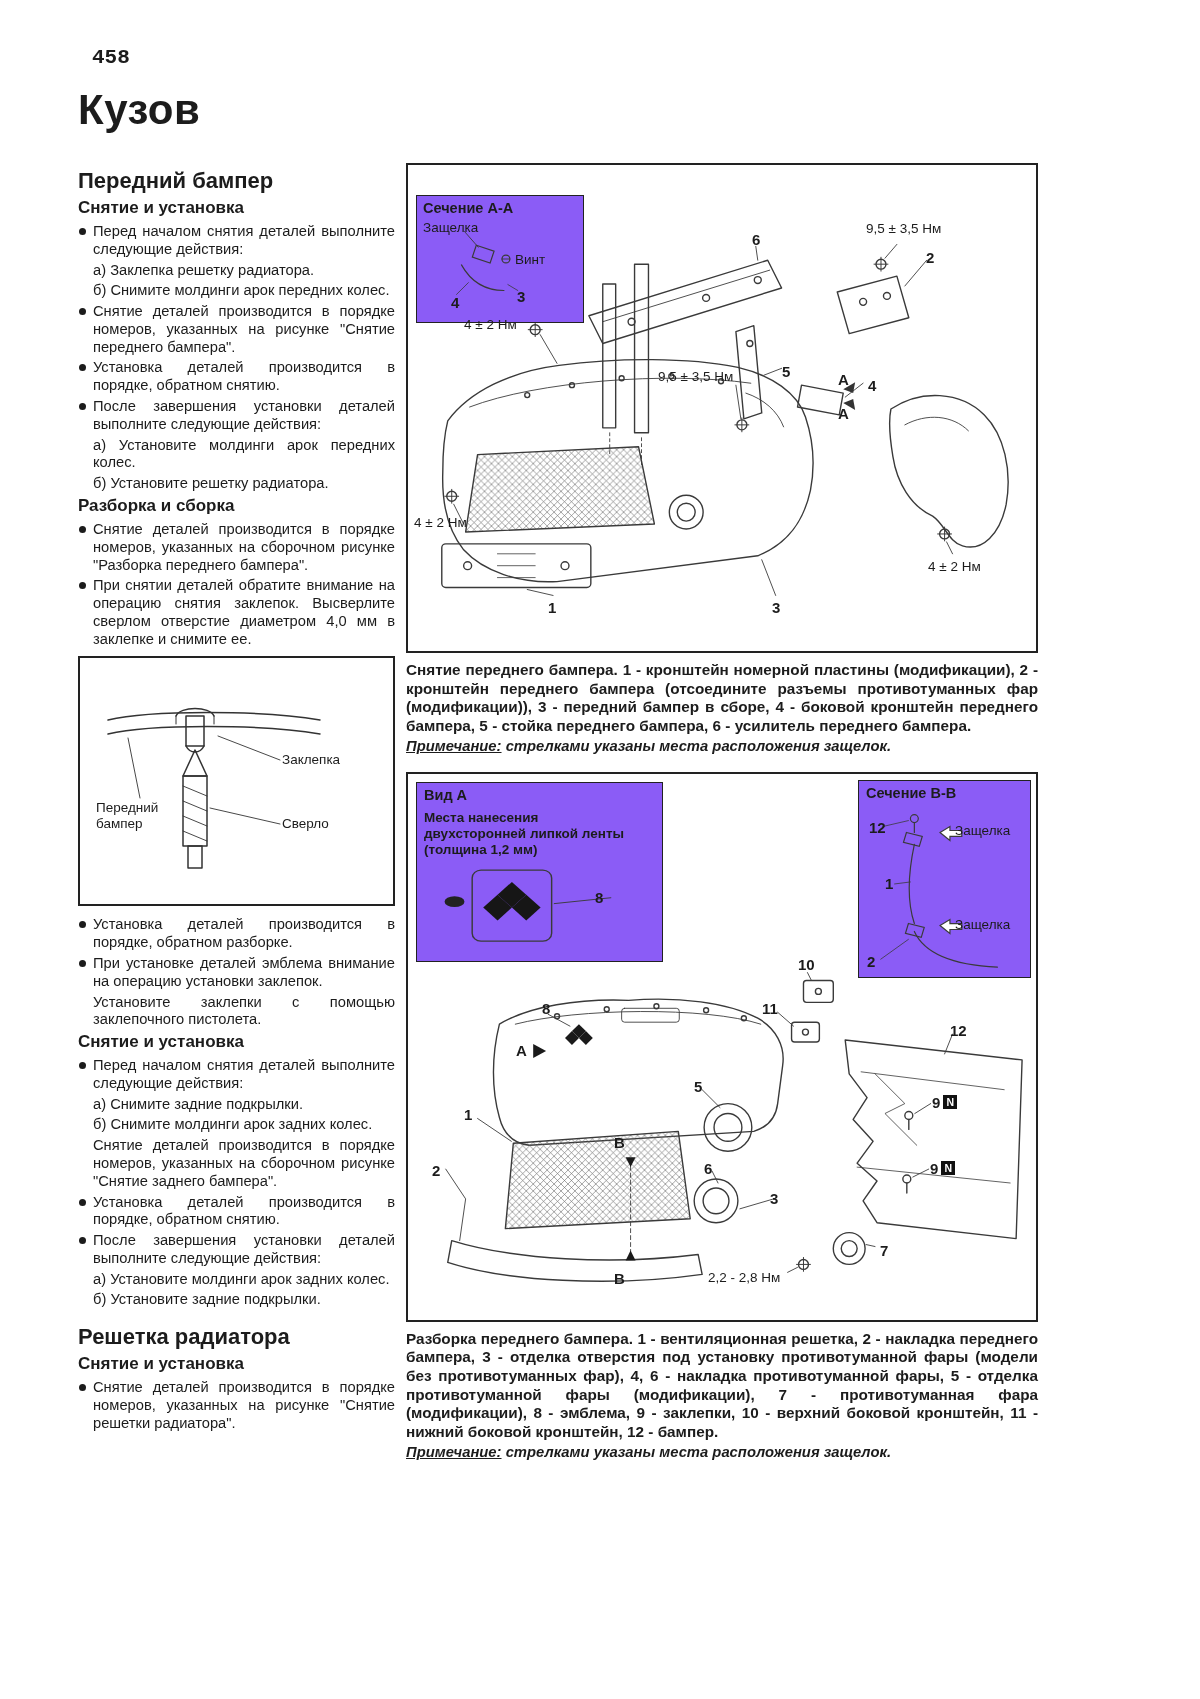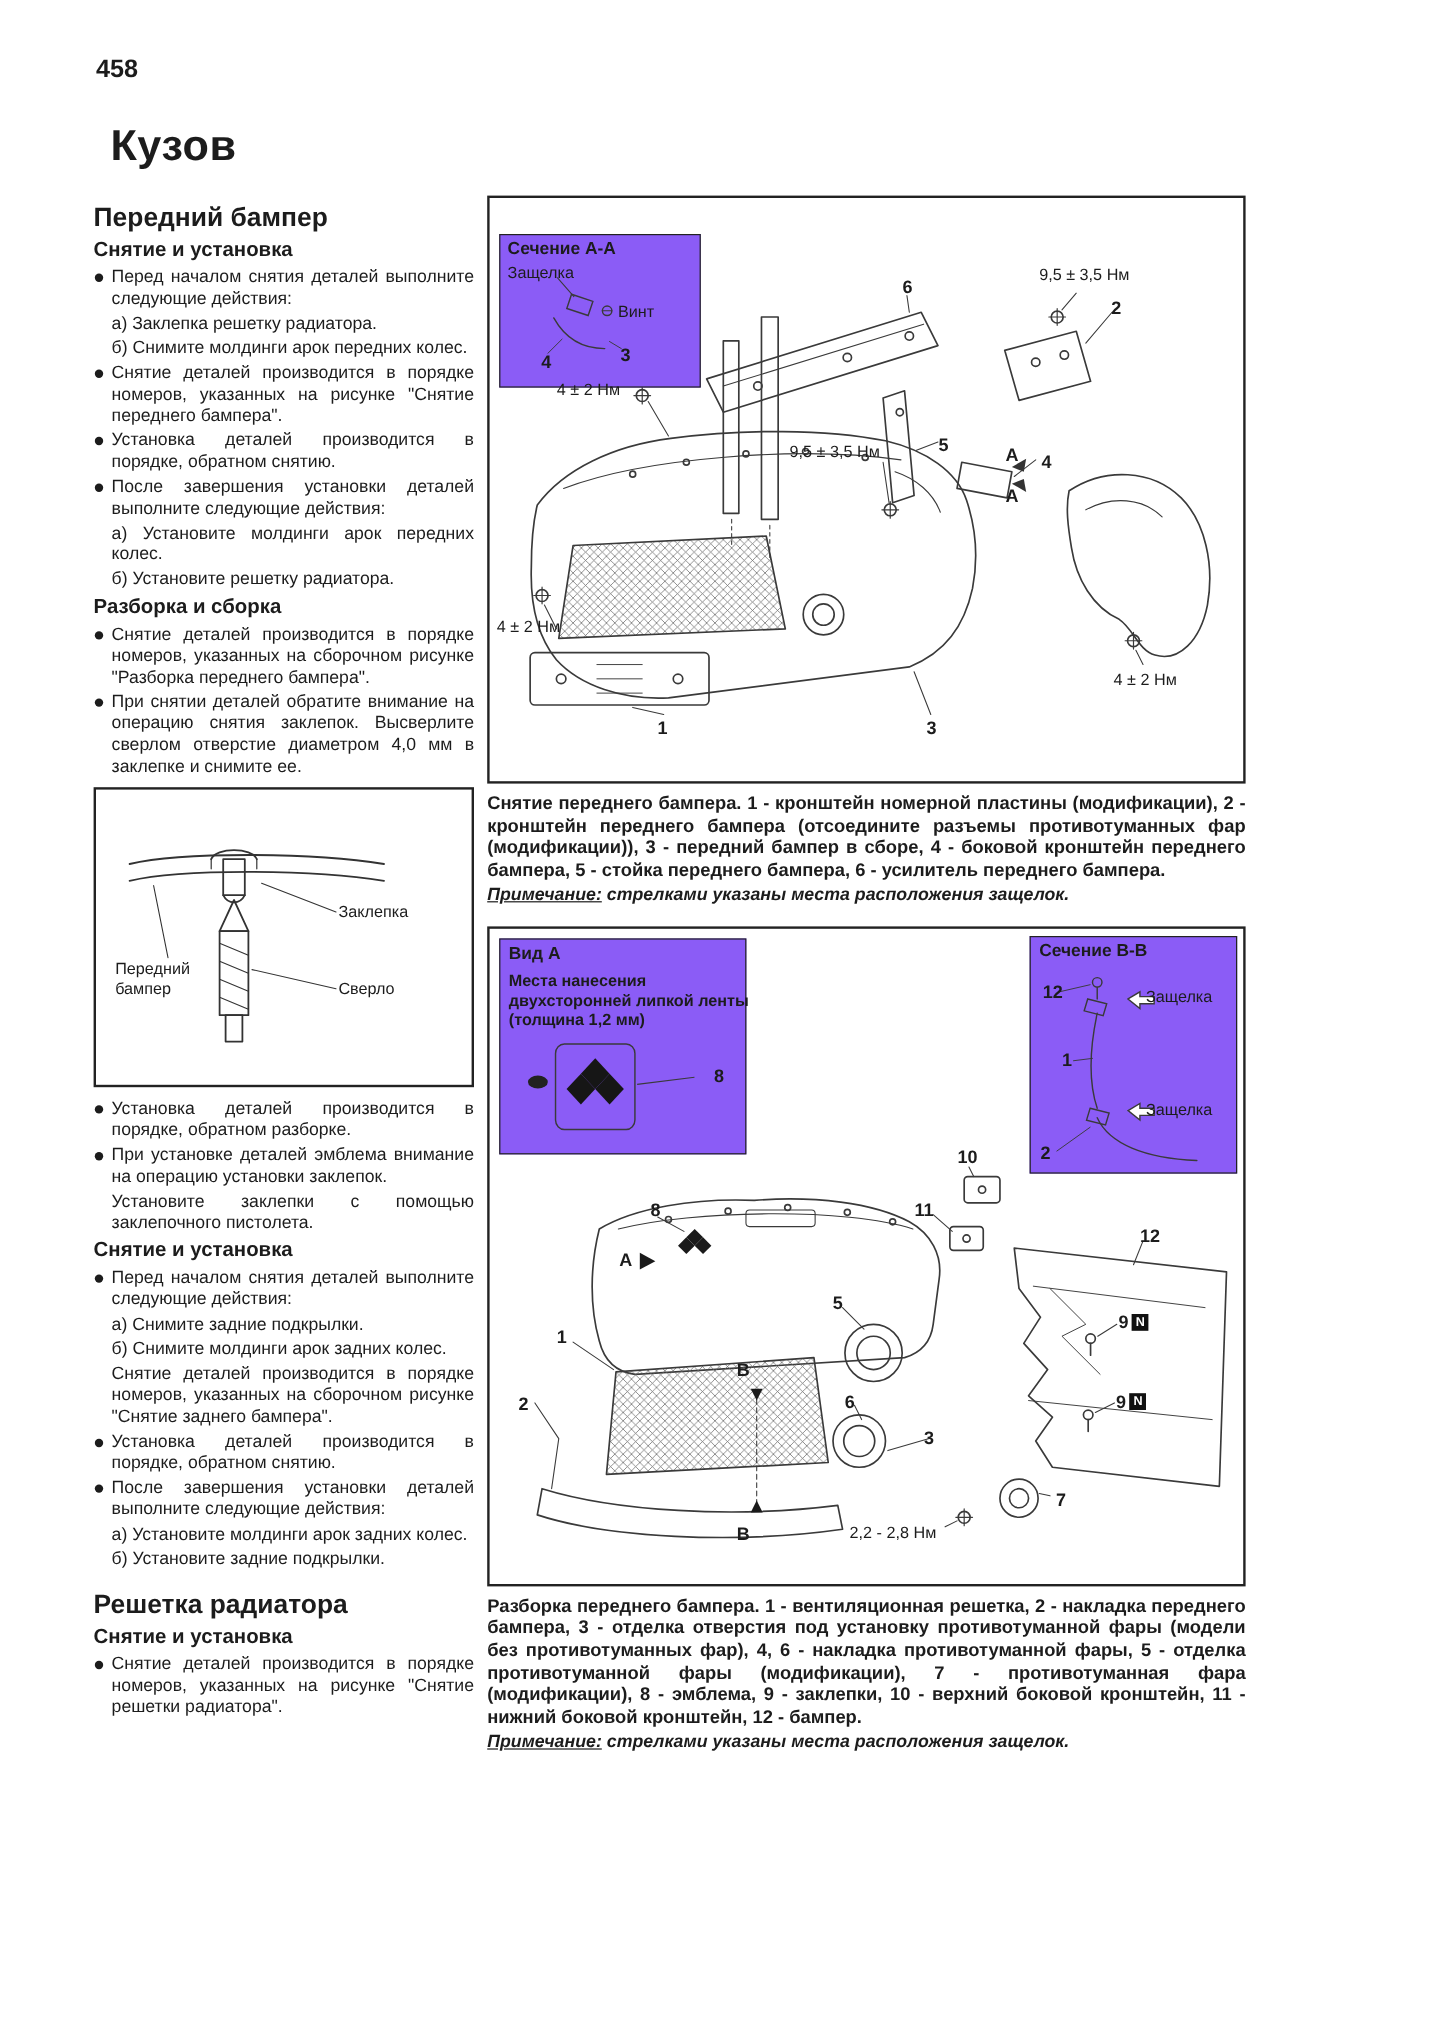--- a/index.html
+++ b/index.html
@@ -2,22 +2,22 @@
 <html lang="ru"><head>
 <meta charset="utf-8">
 <style>
   * { box-sizing: border-box; }
   html,body { margin:0; padding:0; background:#ddd; }
   .page {
     position:relative; width:1200px; height:1699px; margin:0 auto;
     background:#ffffff; color:#1c1c1c;
     font-family:"Liberation Sans", sans-serif; overflow:hidden;
   }
-  .page-number { position:absolute; left:80px; top:46px; font-size:21px; font-weight:bold; }
-  .main-title  { position:absolute; left:78px; top:86px; font-size:36px; font-weight:bold; margin:14px; letter-spacing:.5px; }
+  .page-number { position:absolute; left:92px; top:46px; font-size:21px; font-weight:bold;font-family:Liberation Mono, monospace; }
+  .main-title  { position:absolute; left:78px; top:86px; font-size:42px; font-weight:bold; margin:0; letter-spacing:.5px; }
 
   
   .left-col { position:absolute; left:78px; top:168px; width:317px; }
   .h2 { font-size:22px; font-weight:bold; margin:15px 0 4px; }
   .h2.first { margin-top:0; }
   .h3 { font-size:17px; font-weight:bold; margin:3px 0 5px; }
   .left-col p { font-size:14.7px; line-height:1.21; margin:0 0 3px; text-align:justify; }
   p.b { position:relative; padding-left:15px; }
   p.b::before { content:""; position:absolute; left:1px; top:5px; width:7px; height:7px; border-radius:50%; background:#1c1c1c; }
   p.sub { padding-left:15px; }
@@ -290,21 +290,21 @@
 
           <circle cx="444" cy="478" r="16"></circle>
             <circle cx="444" cy="478" r="8"></circle>
           <path d="M470,476 L461,474" stroke-width="0.9"></path>
           <circle cx="398" cy="494" r="5"></circle>
             <path d="M398,487 L398,501 M391,494 L405,494" stroke-width="1"></path>
           <path d="M382,502 L392,497" stroke-width="0.9"></path>
         </g>
       </svg>
 
-      <div class="inset" style="left:8px;top:8px;width:206px;height:180px">
+      <div class="inset" style="left:8px;top:8px;width:247px;height:180px">
         <svg viewBox="0 0 222 180" preserveAspectRatio="none">
           <g stroke="#3a3a3a" stroke-width="1.3" fill="none">
             <rect x="50" y="88" width="72" height="72" rx="8"></rect>
             <g fill="#161616" stroke="none">
               <polygon points="86,100 99,113 86,126 73,113"></polygon>
               <polygon points="73,113 86,126 73,139 60,126"></polygon>
               <polygon points="99,113 112,126 99,139 86,126"></polygon>
             </g>
             <ellipse cx="34" cy="120" rx="9" ry="5.5" fill="#222" stroke="none"></ellipse>
             <path d="M176,116 L124,122" stroke-width="0.9"></path>

